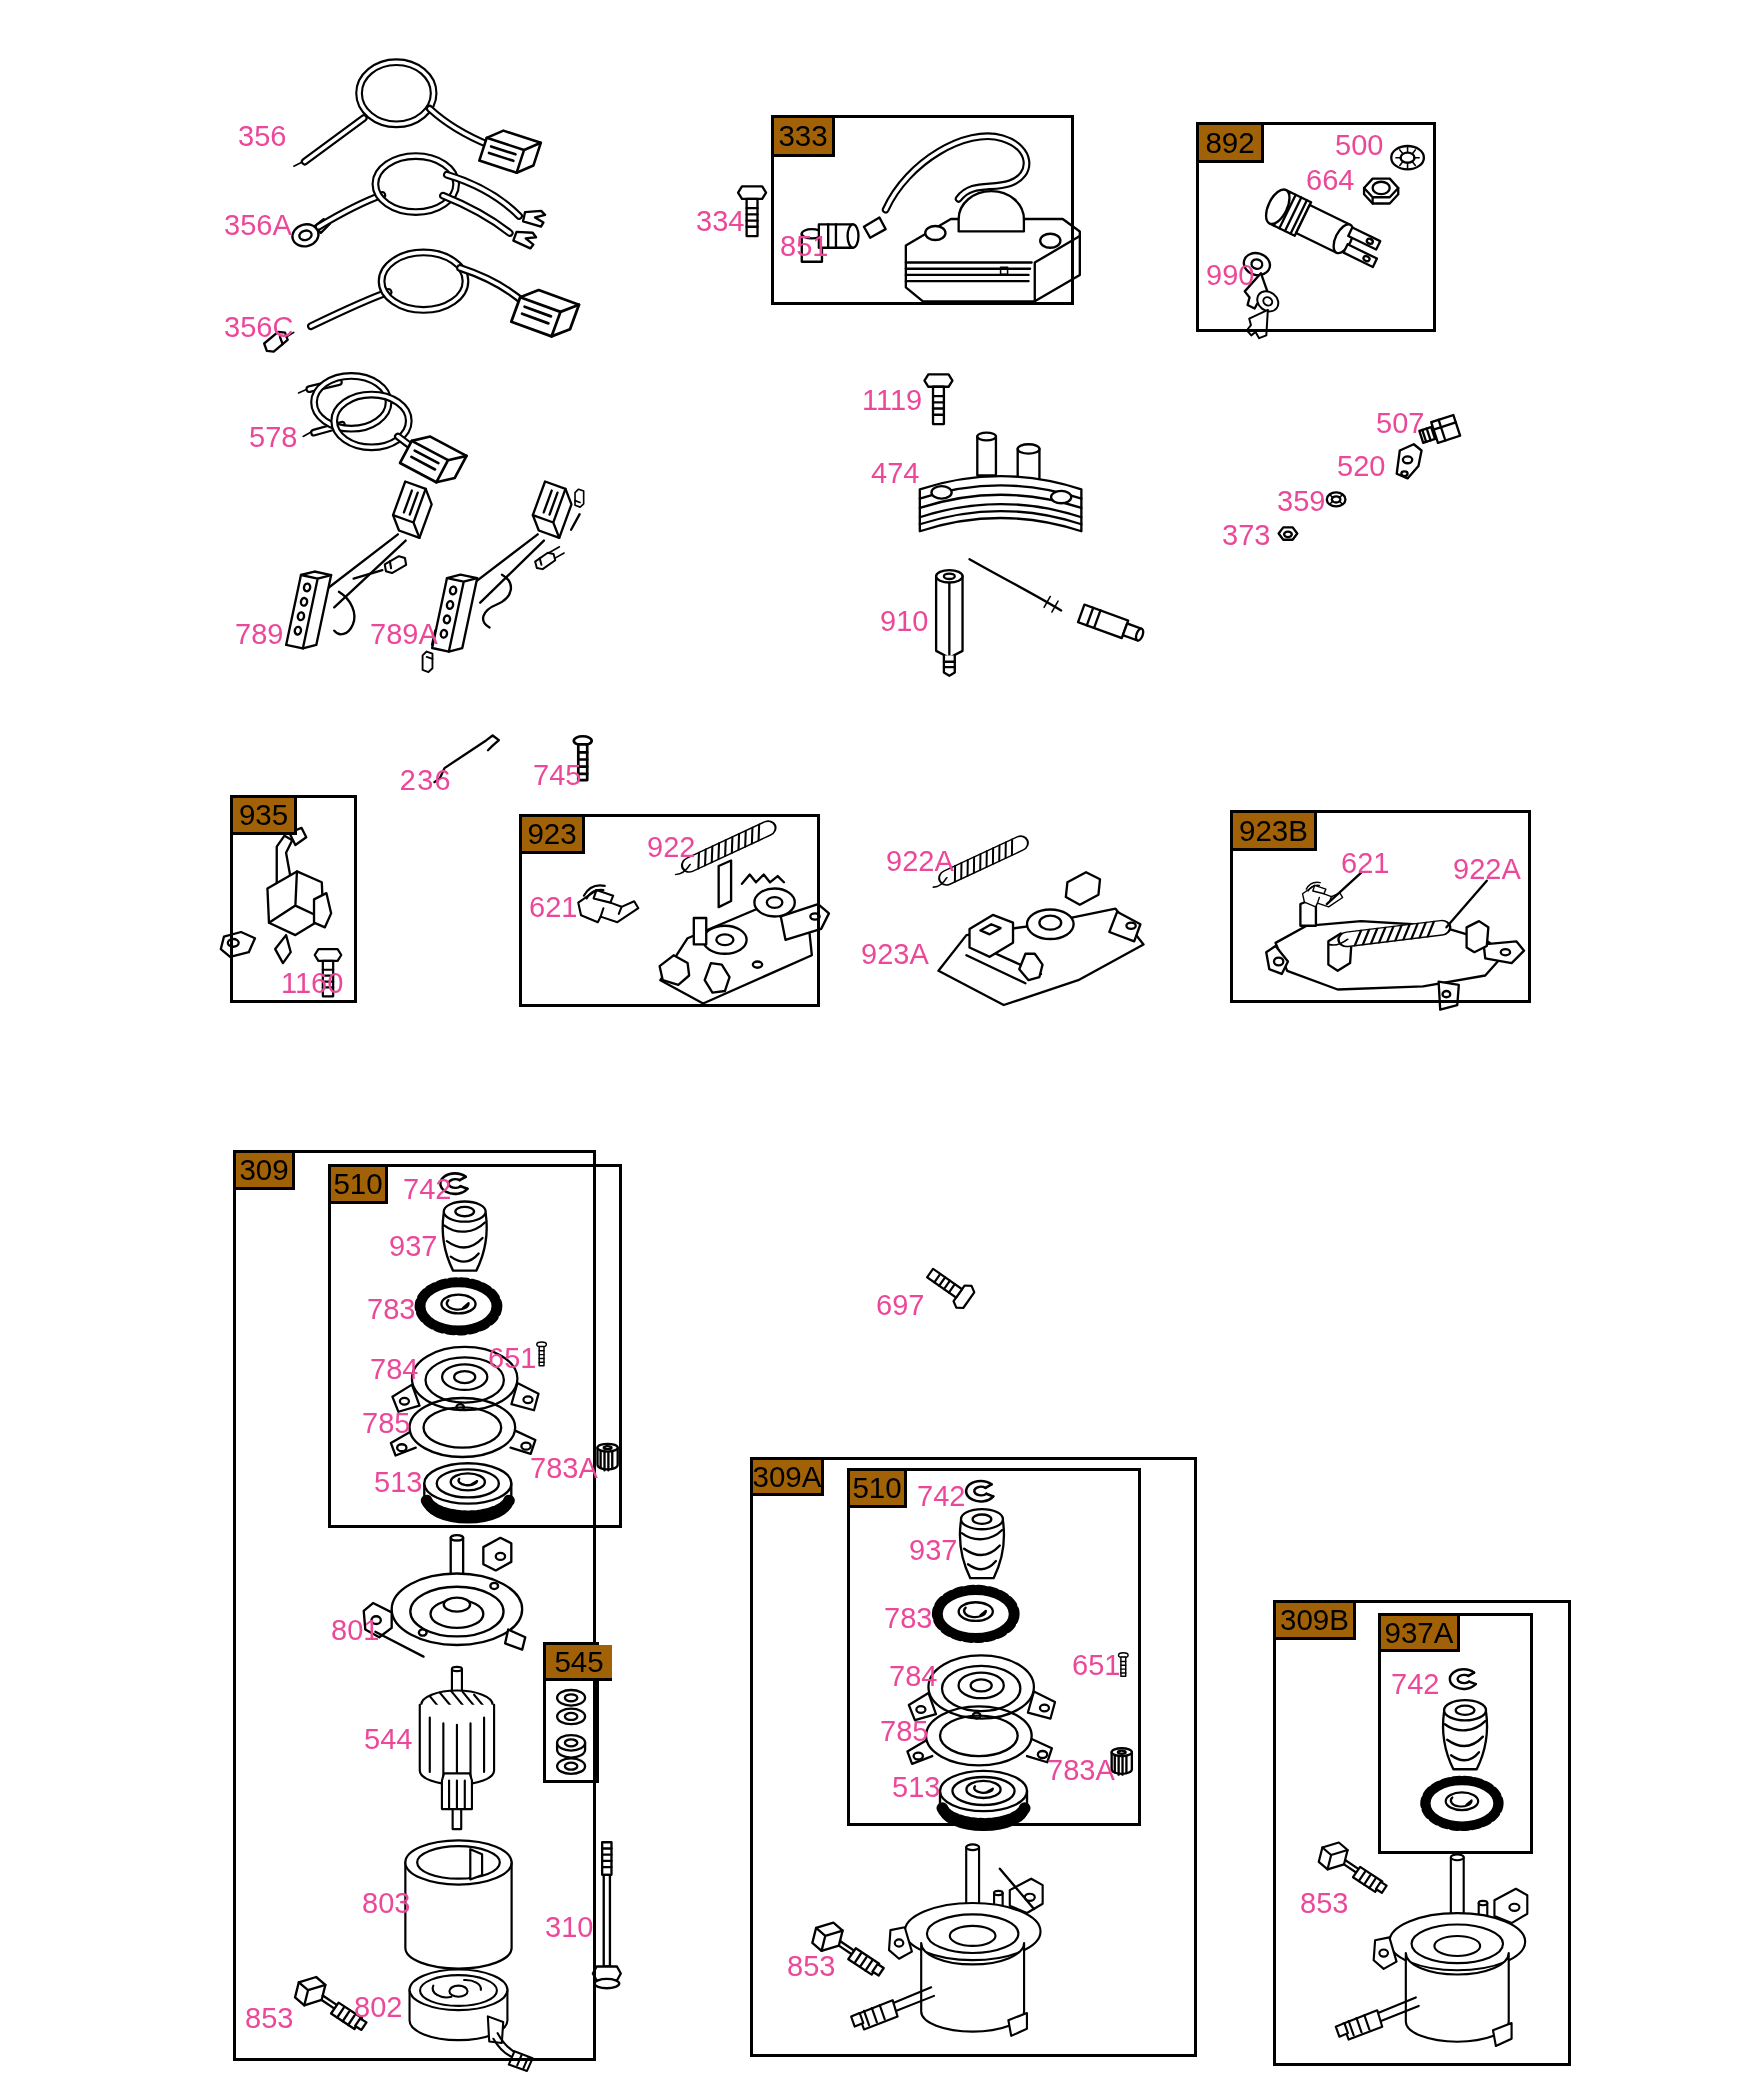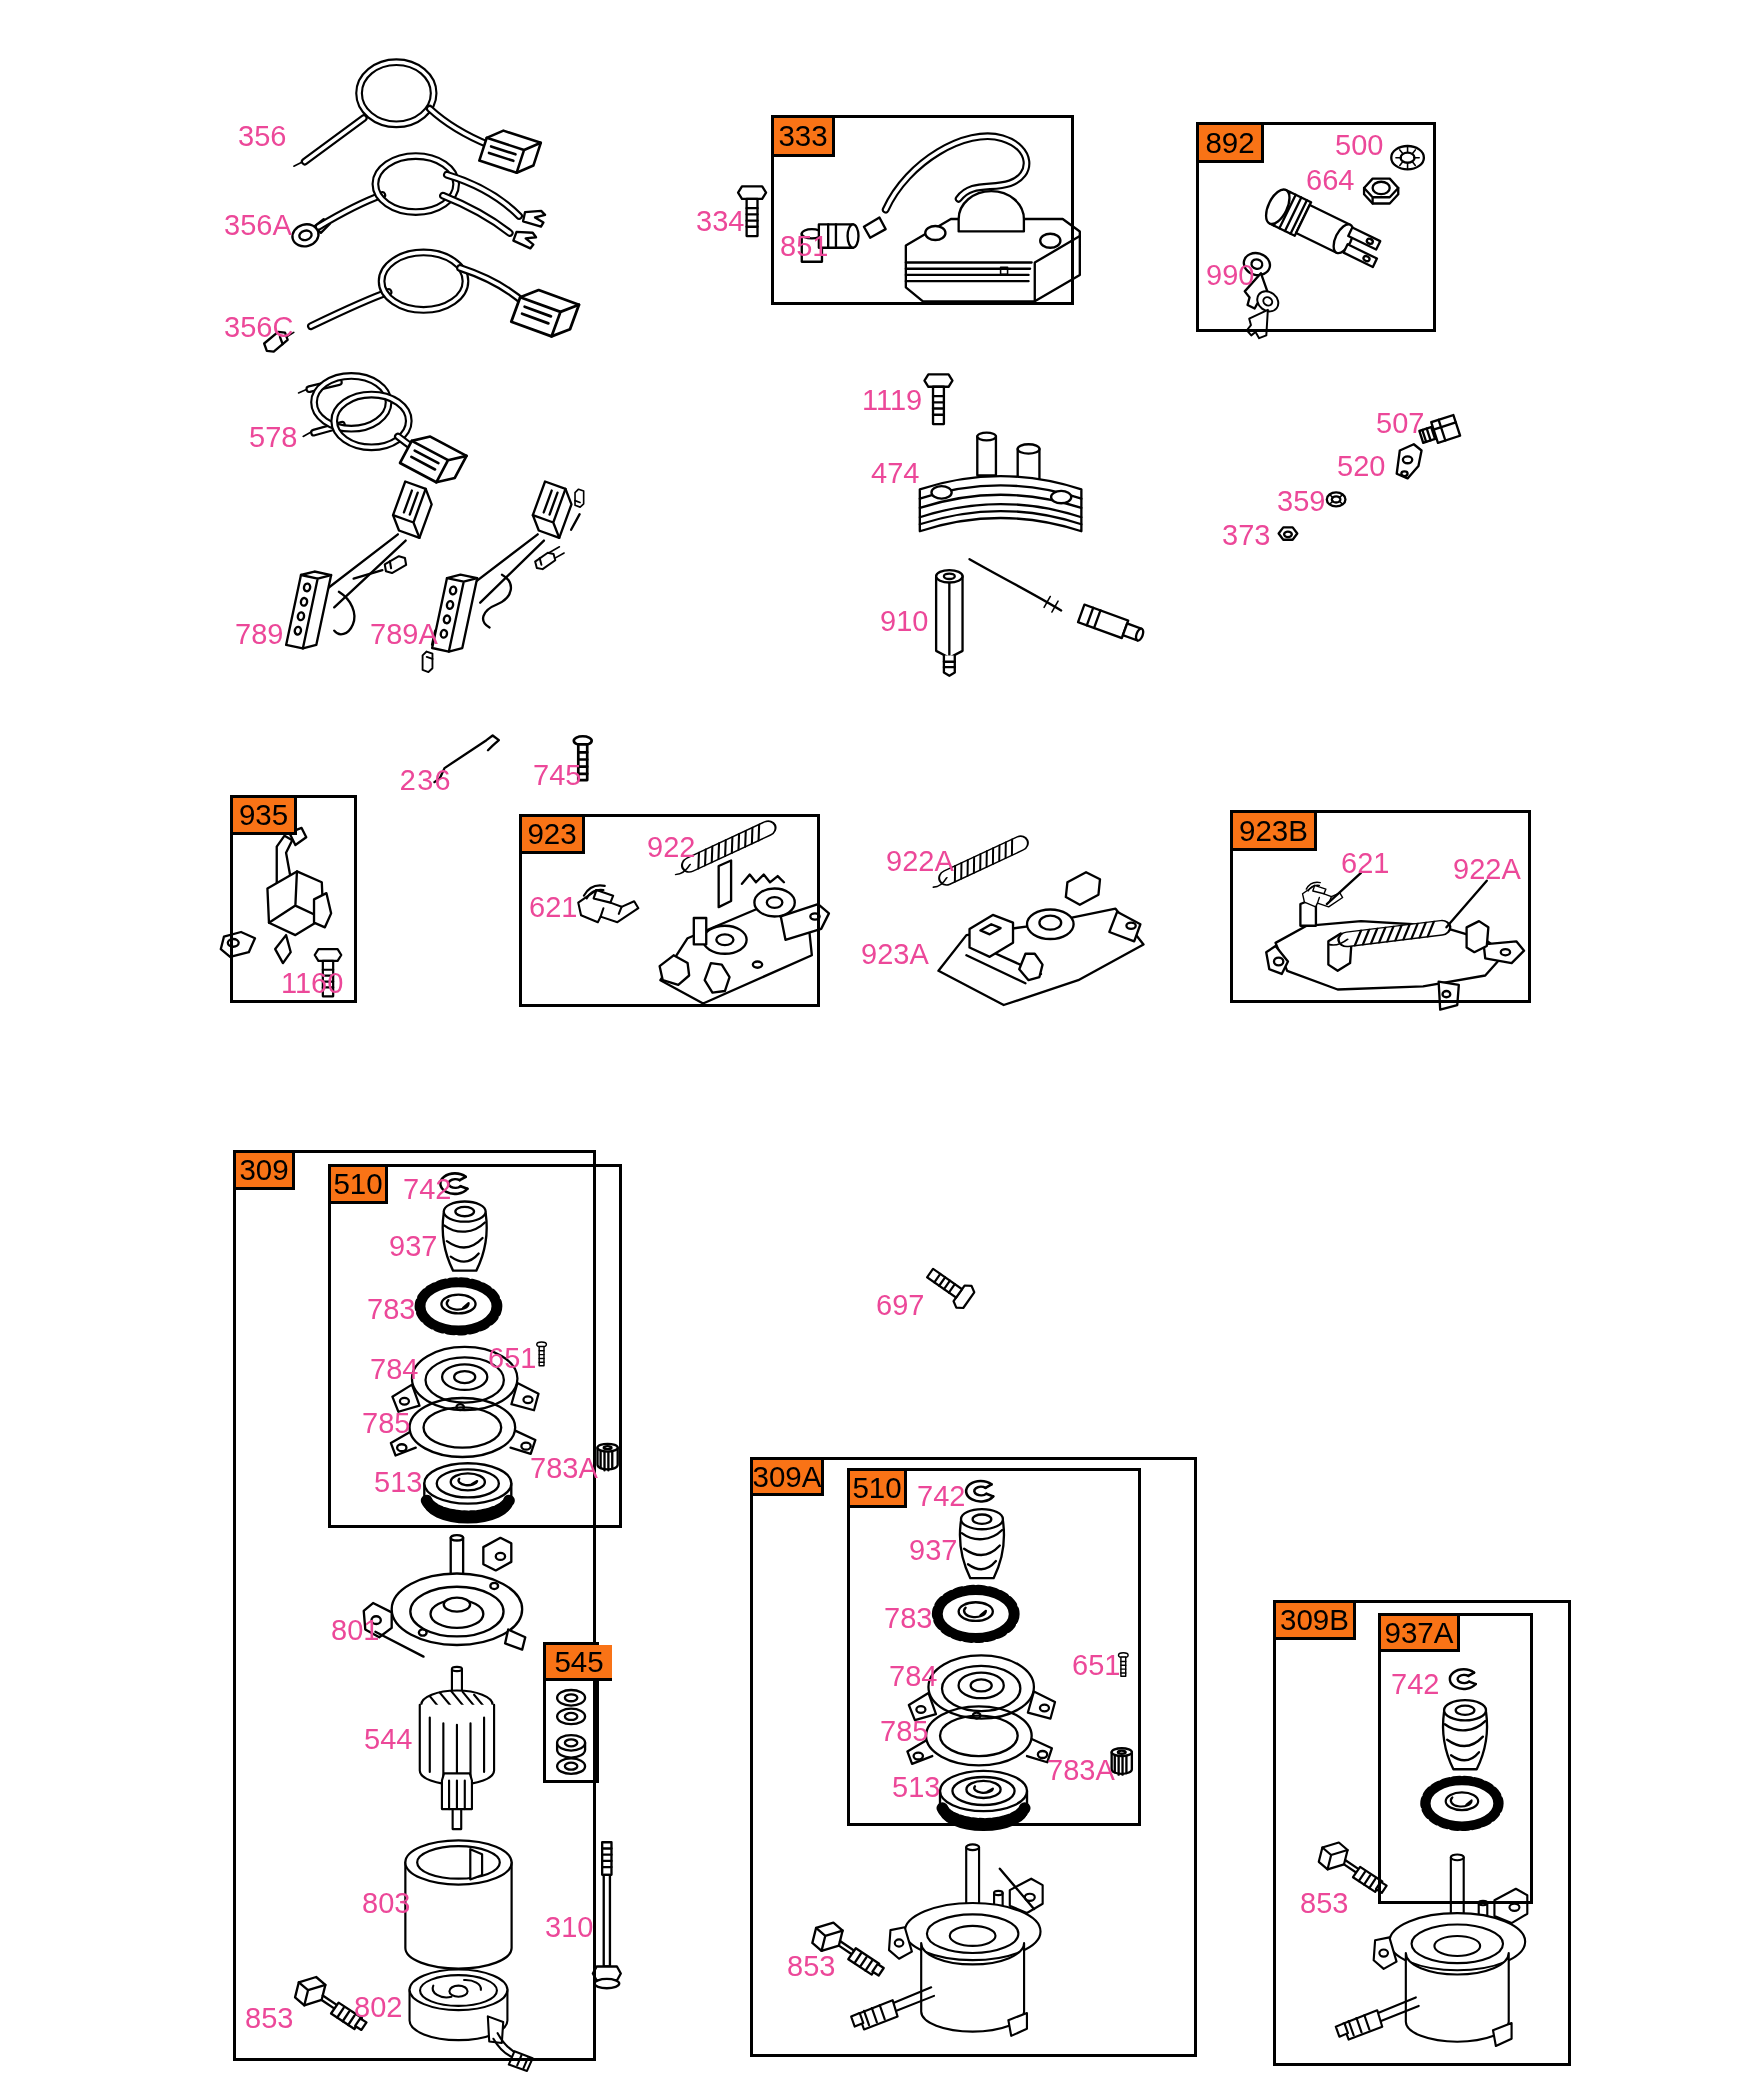--- a/index.html
+++ b/index.html
@@ -9,21 +9,21 @@
   svg *{stroke:#000;stroke-width:3;fill:none;stroke-linecap:round;stroke-linejoin:round;}
   svg .f{fill:#fff;}
   svg .w1{stroke-width:10;fill:none;}
   svg .w2{stroke:#fff;stroke-width:4.5;fill:none;}
   svg .teeth{stroke-width:13;stroke-dasharray:8 6;}
   svg .knurl{stroke-width:15;stroke-dasharray:5 4;}
   svg .thin{stroke-width:2;}
   .plabel{position:absolute;font-size:29px;line-height:1.05;white-space:nowrap;color:#ec4899;z-index:30;}
   .gbox{position:absolute;border:3.1px solid #000;box-sizing:border-box;background:transparent;z-index:20;}
   .gbox-label{position:absolute;left:0;top:0;border-right:3.1px solid #000;border-bottom:3.1px solid #000;
-              background:#f97316;display:flex;align-items:center;justify-content:center;
+              background:#a16207;display:flex;align-items:center;justify-content:center;
               font-size:29.5px;box-sizing:border-box;z-index:21;}
   .gbox-label.full{border-right:none;}
 </style>
 </head>
 <body>
 
 <div id="canvas">
 
 <svg id="art" viewBox="0 0 2250 2700">
 <defs>
@@ -548,21 +548,21 @@
       </div>
       <div class="gbox" style="left: 750px; top: 1457px; width: 447px; height: 600px;">
         <div class="gbox-label" style="width: 71px; height: 36px;">309A</div>
       </div>
       <div class="gbox" style="left: 847px; top: 1468px; width: 294px; height: 358px;">
         <div class="gbox-label" style="width: 57px; height: 37px;">510</div>
       </div>
       <div class="gbox" style="left: 1273px; top: 1600px; width: 298px; height: 466px;">
         <div class="gbox-label" style="width: 80px; height: 37px;">309B</div>
       </div>
-      <div class="gbox" style="left: 1378px; top: 1613px; width: 155px; height: 291px;">
+      <div class="gbox" style="left: 1378px; top: 1613px; width: 155px; height: 241px;">
         <div class="gbox-label" style="width: 79px; height: 36px;">937A</div>
       </div>
       <div class="plabel" style="left: 238px; top: 121px;">356</div>
       <div class="plabel" style="left: 224px; top: 210px;">356A</div>
       <div class="plabel" style="left: 224px; top: 312px;">356C</div>
       <div class="plabel" style="left: 249px; top: 422px;">578</div>
       <div class="plabel" style="left: 235px; top: 619px;">789</div>
       <div class="plabel" style="left: 370px; top: 619px;">789A</div>
       <div class="plabel" style="left: 696px; top: 206px;">334</div>
       <div class="plabel" style="left: 780px; top: 231px;">851</div>

